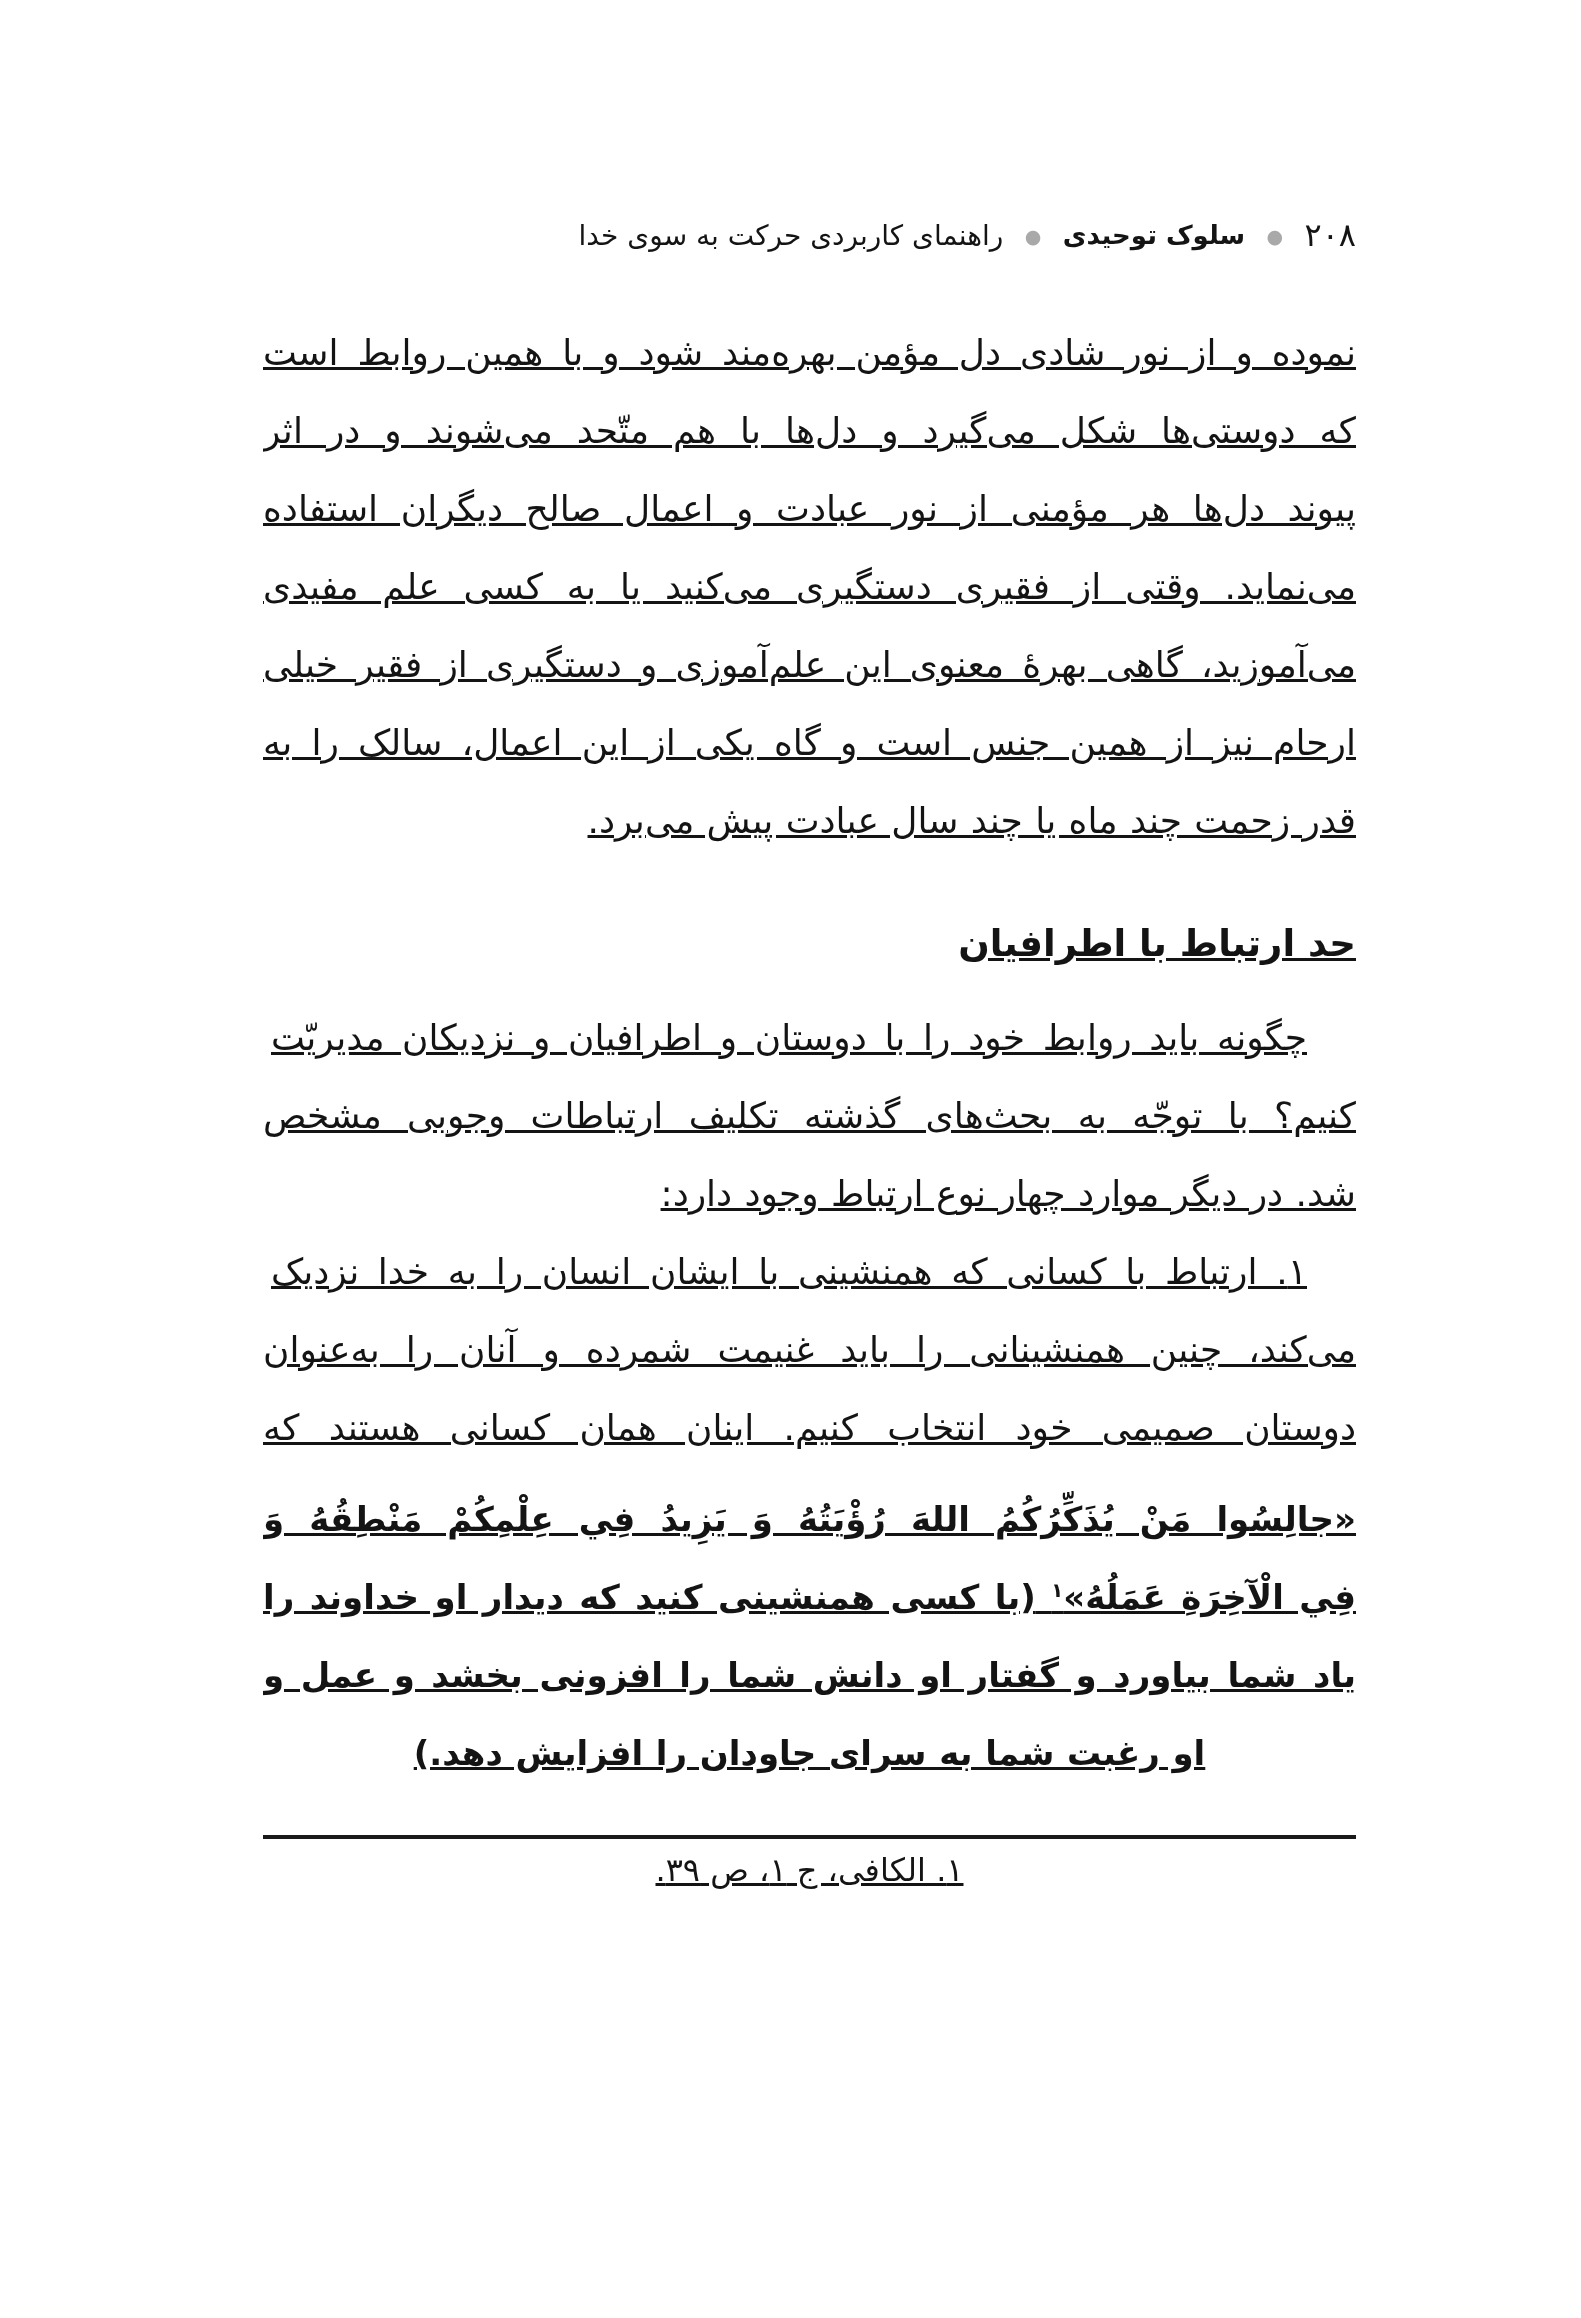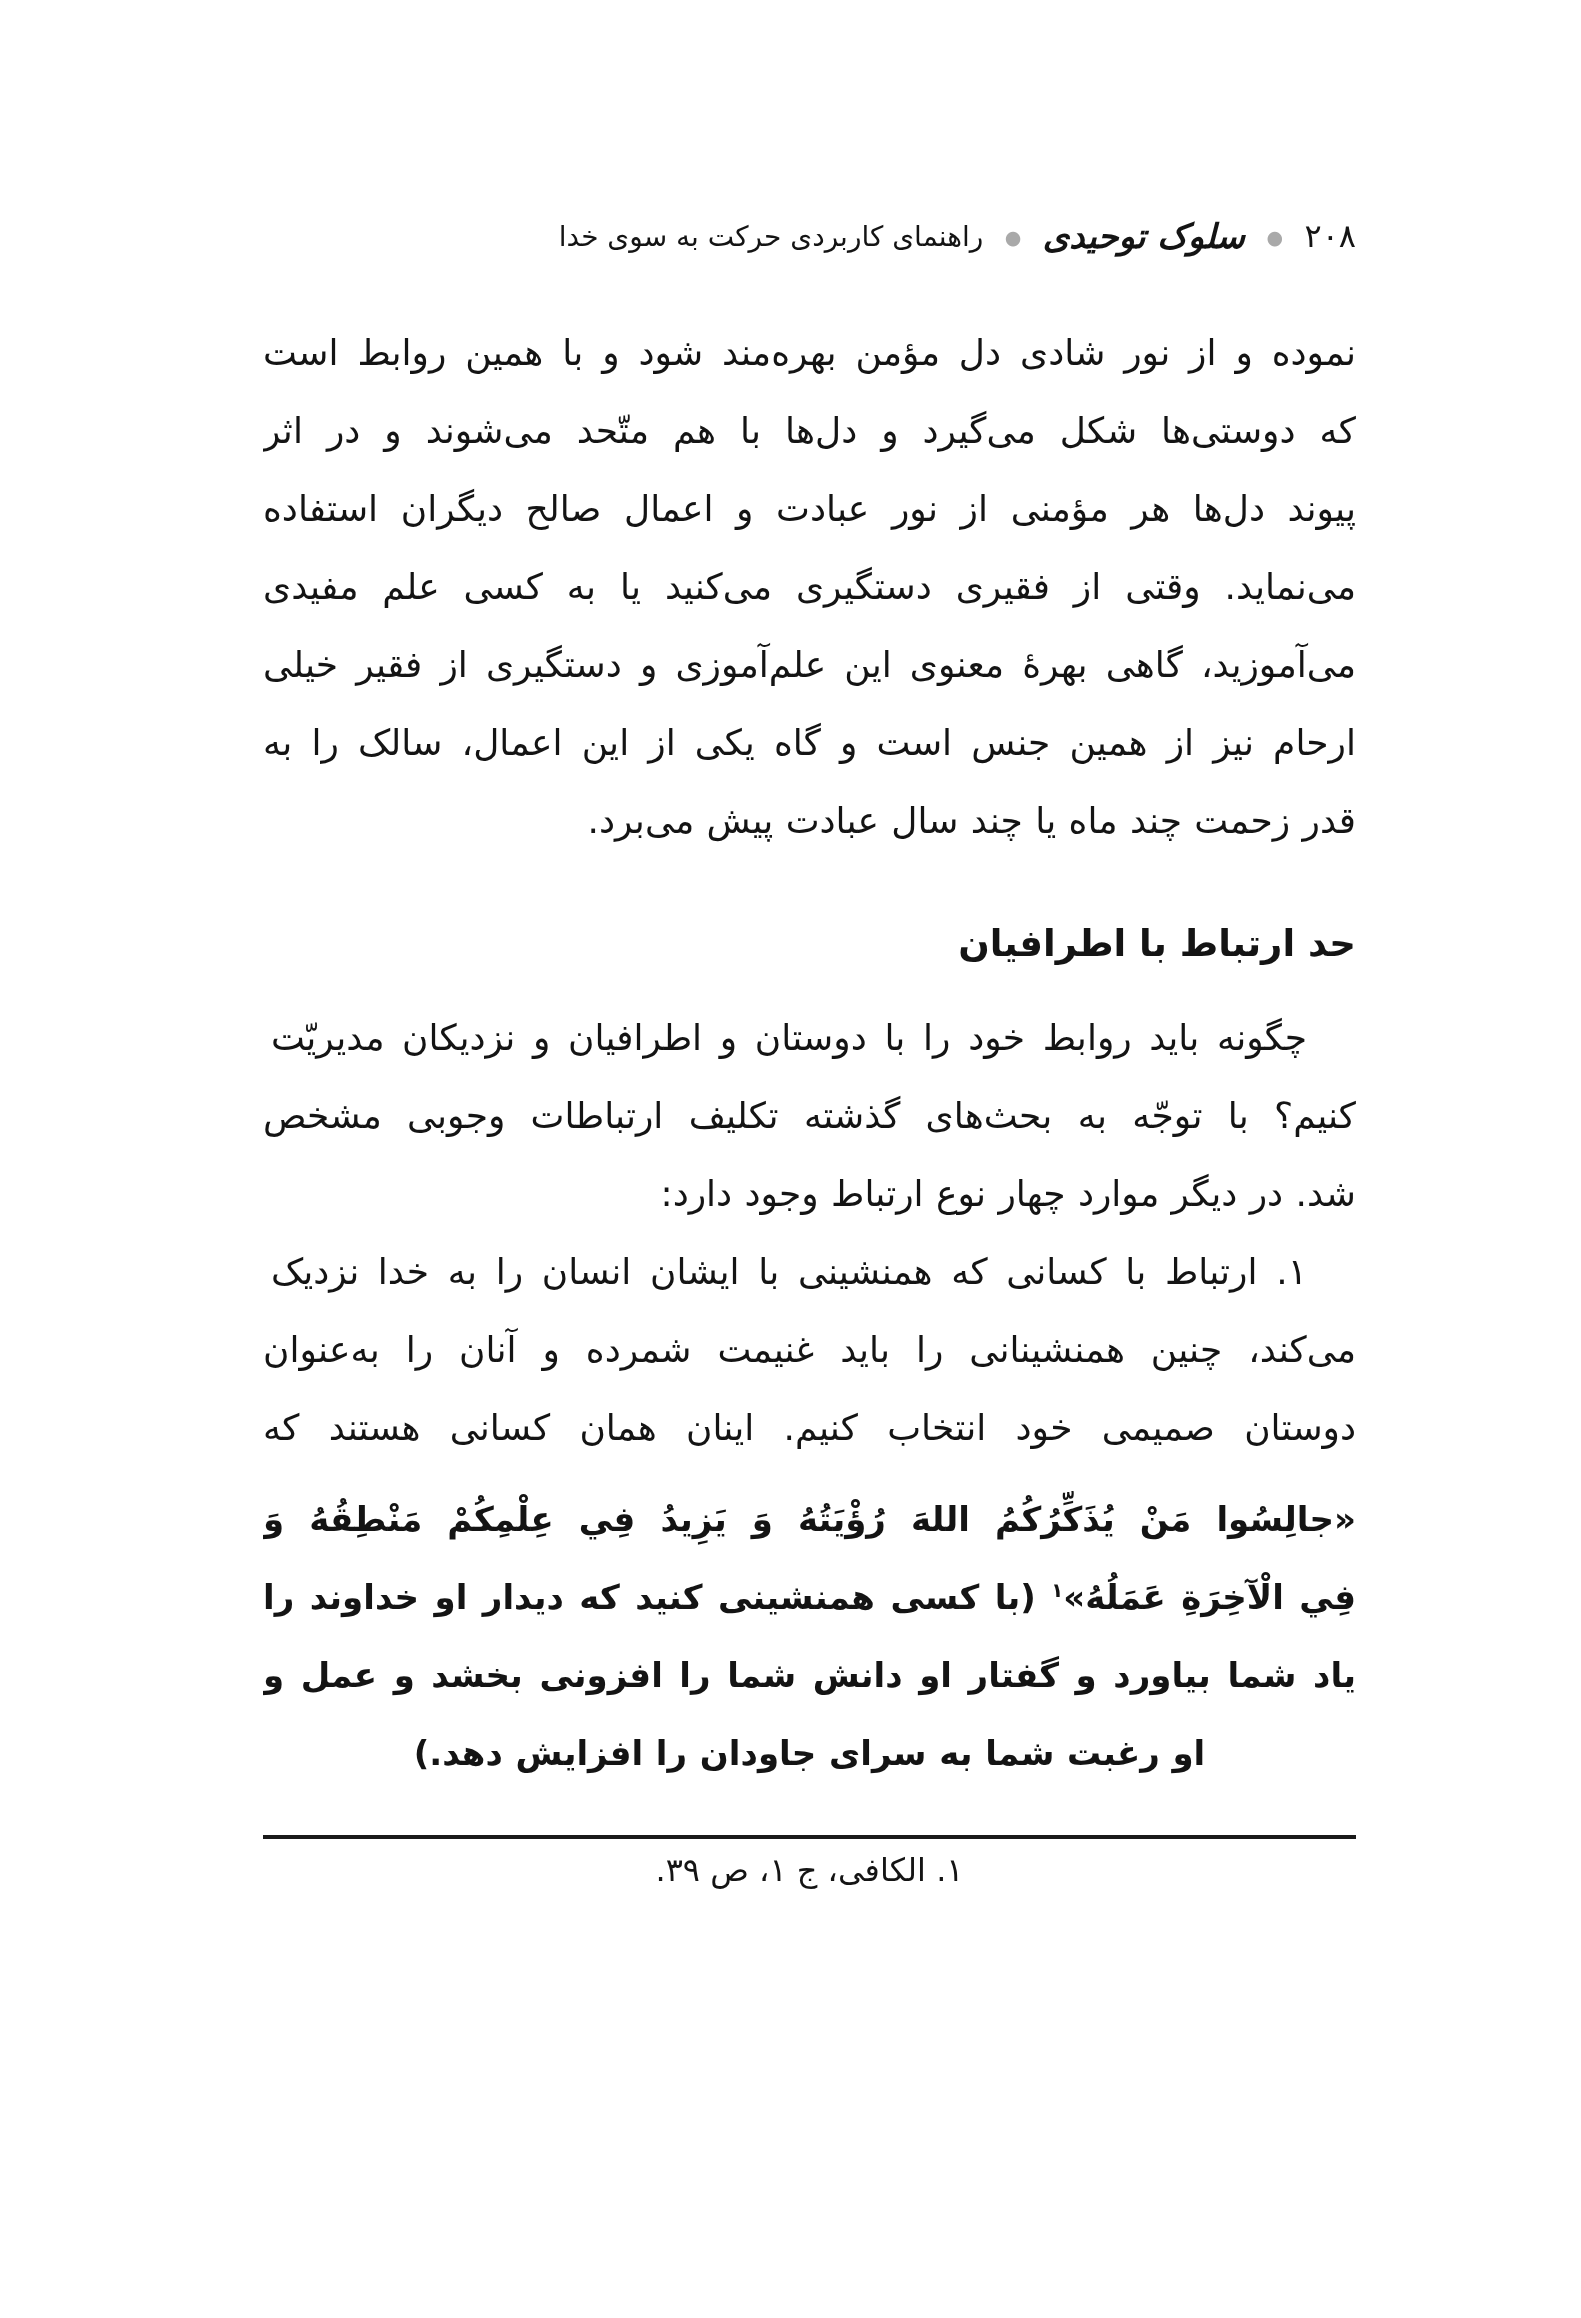--- a/index.html
+++ b/index.html
@@ -20,29 +20,30 @@
     position: absolute;
     top: 216px;
     right: 225px;
     display: flex;
     align-items: center;
     gap: 21.4px;
     white-space: nowrap;
   }
   .page-num  { font-weight: normal; font-size: 32px; letter-spacing: 1.8px; }
   .head-bullet { color: #a9a9a9; font-size: 19px; line-height: 1; transform: translateY(0.9px); }
-  .head-section { font-weight: bold; font-size: 34px; font-style: italic; }
+  .head-section { font-weight: bold; font-size: 26px; }
   .head-book { font-size: 28px; }
 
   
   .column {
     position: absolute;
     top: 314px;
     right: 225px;
     left: 263px;
+    text-decoration: underline;
   }
   .line {
     font-size: 36px;
     line-height: 78px;
     height: 78px;
     overflow: hidden;
     text-align: justify;
     text-align-last: justify;
     word-spacing: 0.9px;
   }

